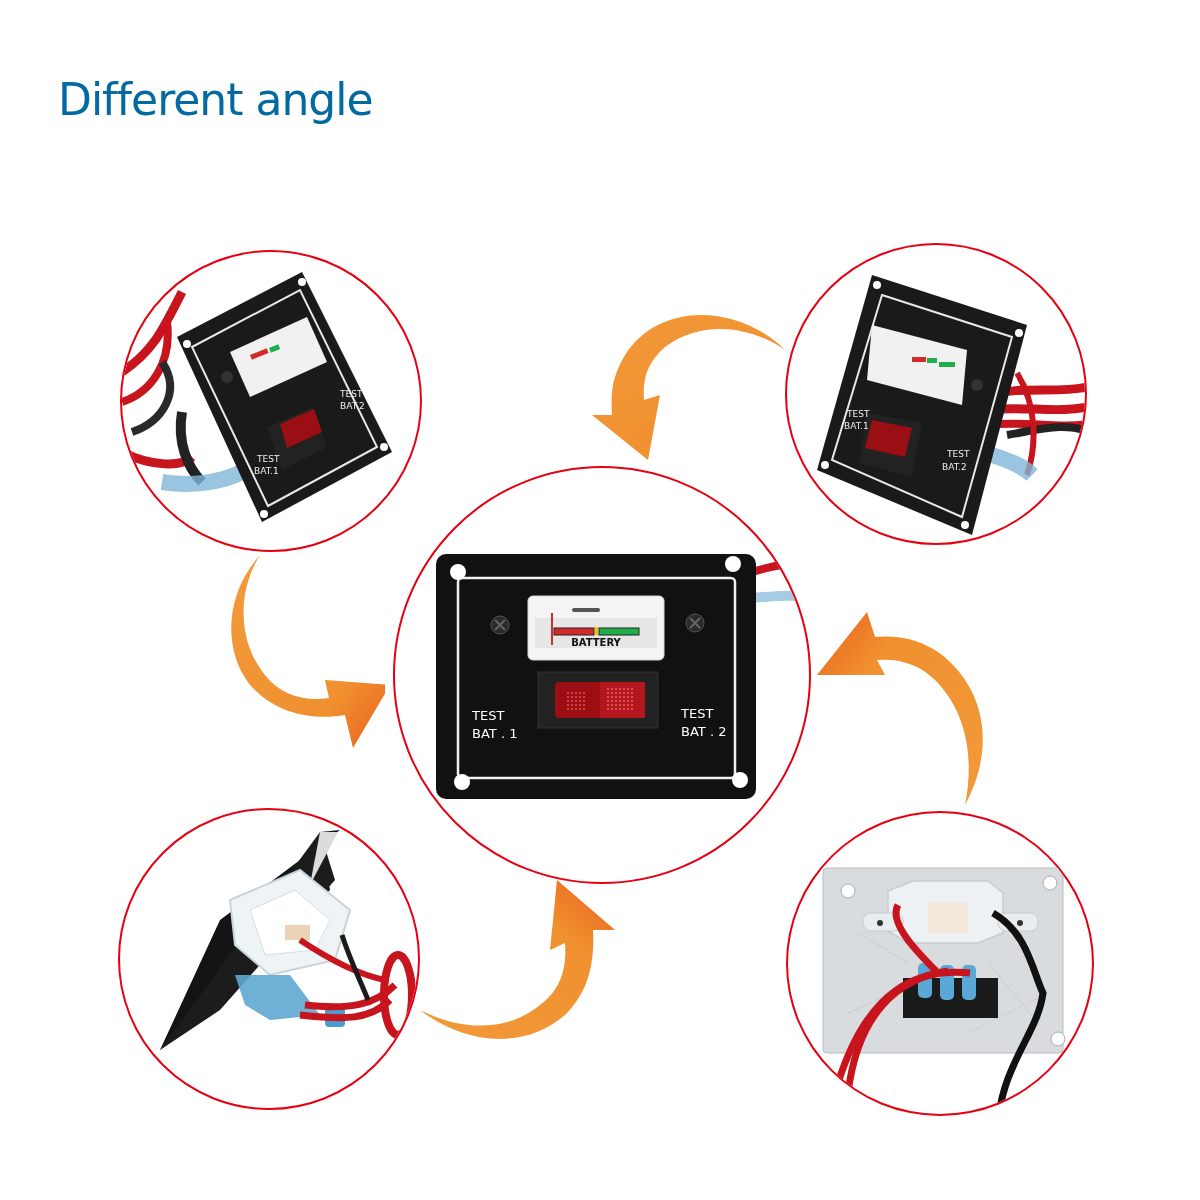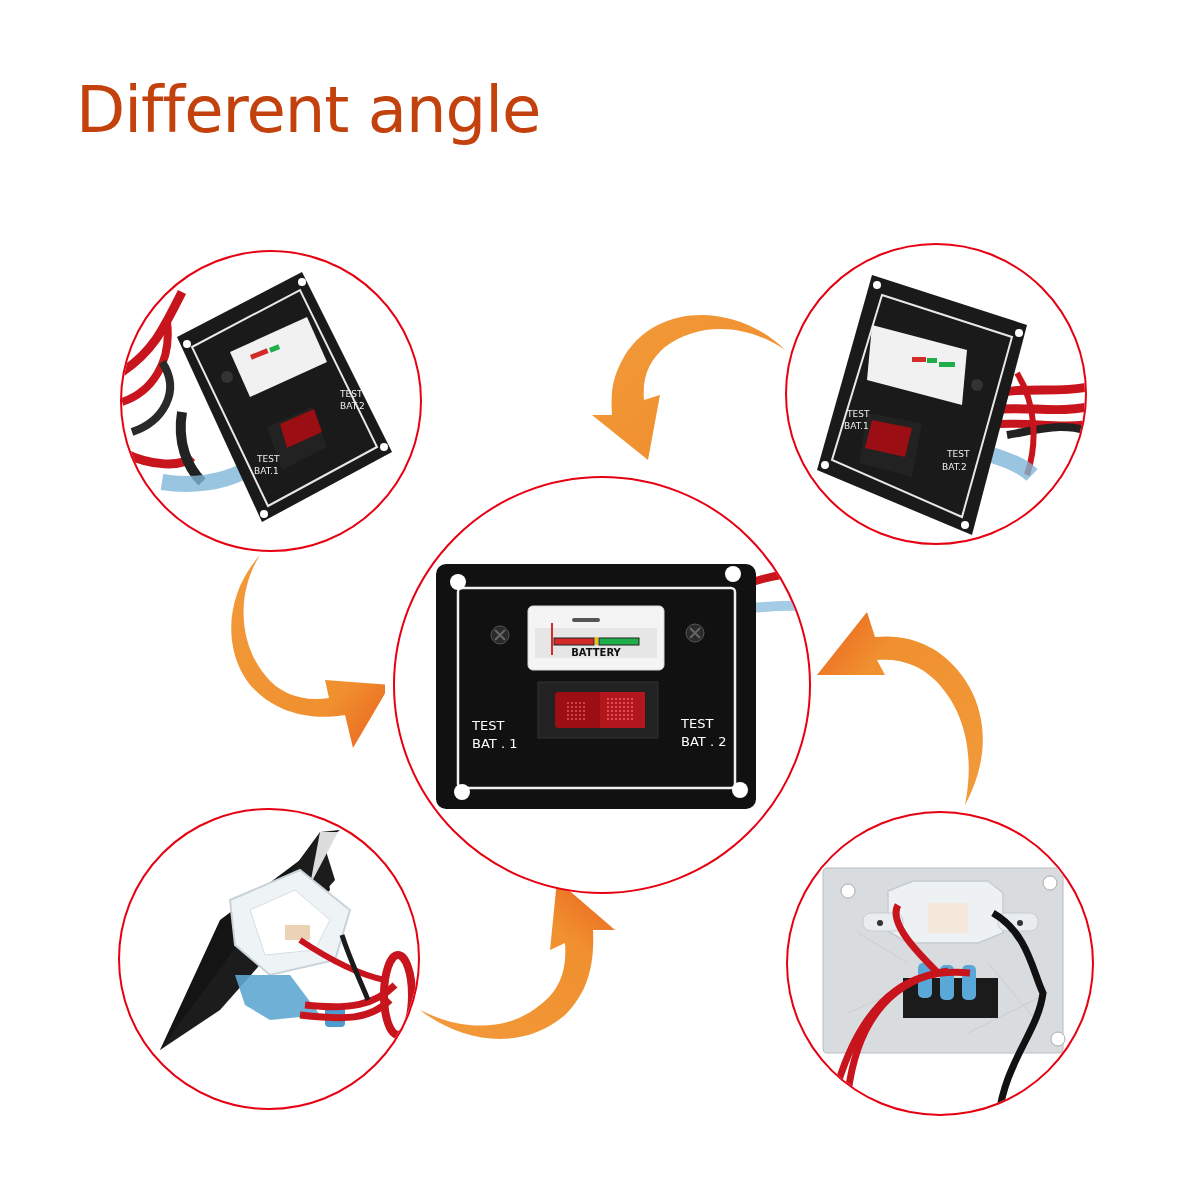--- a/index.html
+++ b/index.html
@@ -1,17 +1,17 @@
 <!DOCTYPE html>
 <html><head>
 <meta charset="utf-8">
 <style>
   html,body{margin:0;padding:0;background:#ffffff;}
   body{width:1200px;height:1200px;position:relative;overflow:hidden;font-family:"DejaVu Sans","Liberation Sans",sans-serif;}
-  .title{position:absolute;left:76px;top:78px;font-size:64px;color:#c2410c;font-family:"DejaVu Sans",sans-serif;letter-spacing:-1px;line-height:1;}
+  .title{position:absolute;left:58px;top:78px;font-size:44px;color:#0369a1;font-family:"DejaVu Sans",sans-serif;letter-spacing:-1px;line-height:1;}
   .circle{position:absolute;border-radius:50%;border:2.5px solid #e60012;background:#fff;overflow:hidden;box-sizing:border-box;}
   svg{display:block;}
   .arrow{position:absolute;}
 </style>
 </head>
 <body>
 
 <div class="title">Different angle</div>
 
 <svg class="arrow" style="left:580px;top:305px" width="220" height="160" viewBox="0 0 220 160">
@@ -114,21 +114,21 @@
 
     <polygon points="80,168 135,178 125,232 72,218" fill="#222"></polygon>
     <polygon points="85,175 125,183 118,212 78,203" fill="#9b0e14"></polygon>
     <text x="60" y="172" font-size="9" fill="#eee" font-family="DejaVu Sans, sans-serif">TEST</text>
     <text x="57" y="184" font-size="9" fill="#eee" font-family="DejaVu Sans, sans-serif">BAT.1</text>
     <text x="160" y="212" font-size="9" fill="#eee" font-family="DejaVu Sans, sans-serif">TEST</text>
     <text x="155" y="225" font-size="9" fill="#eee" font-family="DejaVu Sans, sans-serif">BAT.2</text>
   </svg>
 </div>
 
-<div class="circle" style="left:393px;top:476px;width:418px;height:418px;">
+<div class="circle" style="left:393px;top:466px;width:418px;height:418px;">
   <svg width="418" height="418" viewBox="0 0 418 418">
 
     <path d="M340,110 C365,100 390,95 420,92" stroke="#c8141c" stroke-width="8" fill="none"></path>
     <path d="M345,130 C370,130 395,125 420,130" stroke="#7fb7d8" stroke-width="10" fill="none" opacity="0.7"></path>
 
     <rect x="41" y="86" width="320" height="245" rx="10" fill="#111"></rect>
     <rect x="63" y="110" width="277" height="200" rx="4" fill="none" stroke="#f0f0f0" stroke-width="2.5"></rect>
     <circle cx="63" cy="104" r="8" fill="#fff"></circle>
     <circle cx="338" cy="96" r="8" fill="#fff"></circle>
     <circle cx="67" cy="314" r="8" fill="#fff"></circle>

